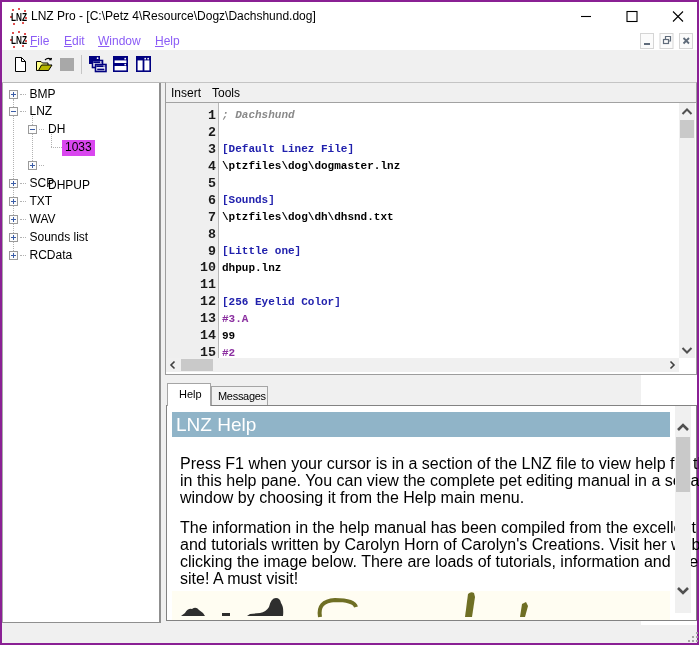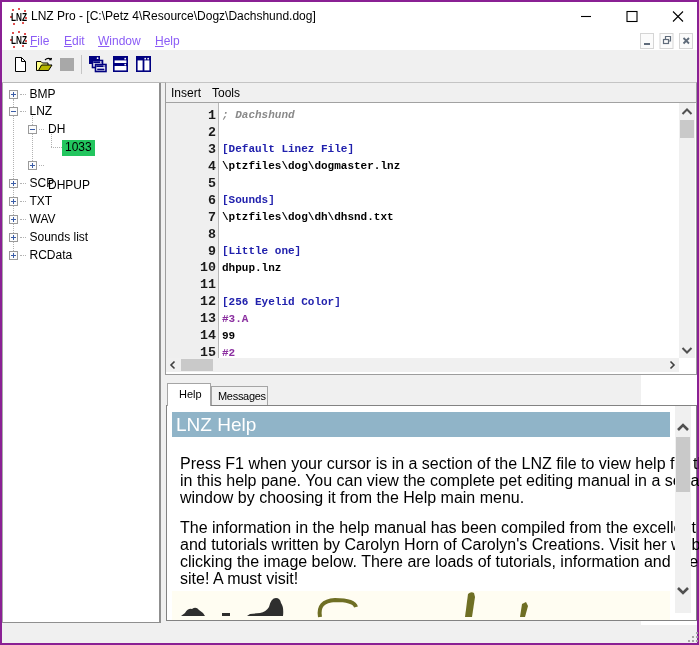--- a/index.html
+++ b/index.html
@@ -151,21 +151,21 @@
       <div class="doth" style="left: 48px; top: 64px; width: 11px;"></div>
       <div class="pm plus" style="left: 6px; top: 7px;"></div>
       <div class="doth" style="left: 17px; top: 11px; width: 5.5px;"></div>
       <div class="trow" style="left: 26.5px; top: 4px;">BMP</div>
       <div class="pm minus" style="left: 6px; top: 24px;"></div>
       <div class="doth" style="left: 17px; top: 28px; width: 5.5px;"></div>
       <div class="trow" style="left: 26.5px; top: 21px;">LNZ</div>
       <div class="pm minus" style="left: 25px; top: 42px;"></div>
       <div class="doth" style="left: 36px; top: 46px; width: 5px;"></div>
       <div class="trow" style="left: 45px; top: 39px;">DH</div>
-      <div class="trow" style="left: 59px; top: 57px; background: #22c55e; padding: 0px 3px 1px;">1033</div>
+      <div class="trow" style="left: 59px; top: 57px; background: #d946ef; padding: 0px 3px 1px;">1033</div>
       <div class="pm plus" style="left: 25px; top: 78px;"></div>
       <div class="doth" style="left: 36px; top: 82px; width: 5px;"></div>
       <div class="trow" style="left: 45px; top: 75px; margin-top: 20px;">DHPUP</div>
       <div class="pm plus" style="left: 6px; top: 96px;"></div>
       <div class="doth" style="left: 17px; top: 100px; width: 5.5px;"></div>
       <div class="trow" style="left: 26.5px; top: 93px;">SCP</div>
       <div class="pm plus" style="left: 6px; top: 114px;"></div>
       <div class="doth" style="left: 17px; top: 118px; width: 5.5px;"></div>
       <div class="trow" style="left: 26.5px; top: 111px;">TXT</div>
       <div class="pm plus" style="left: 6px; top: 132px;"></div>

